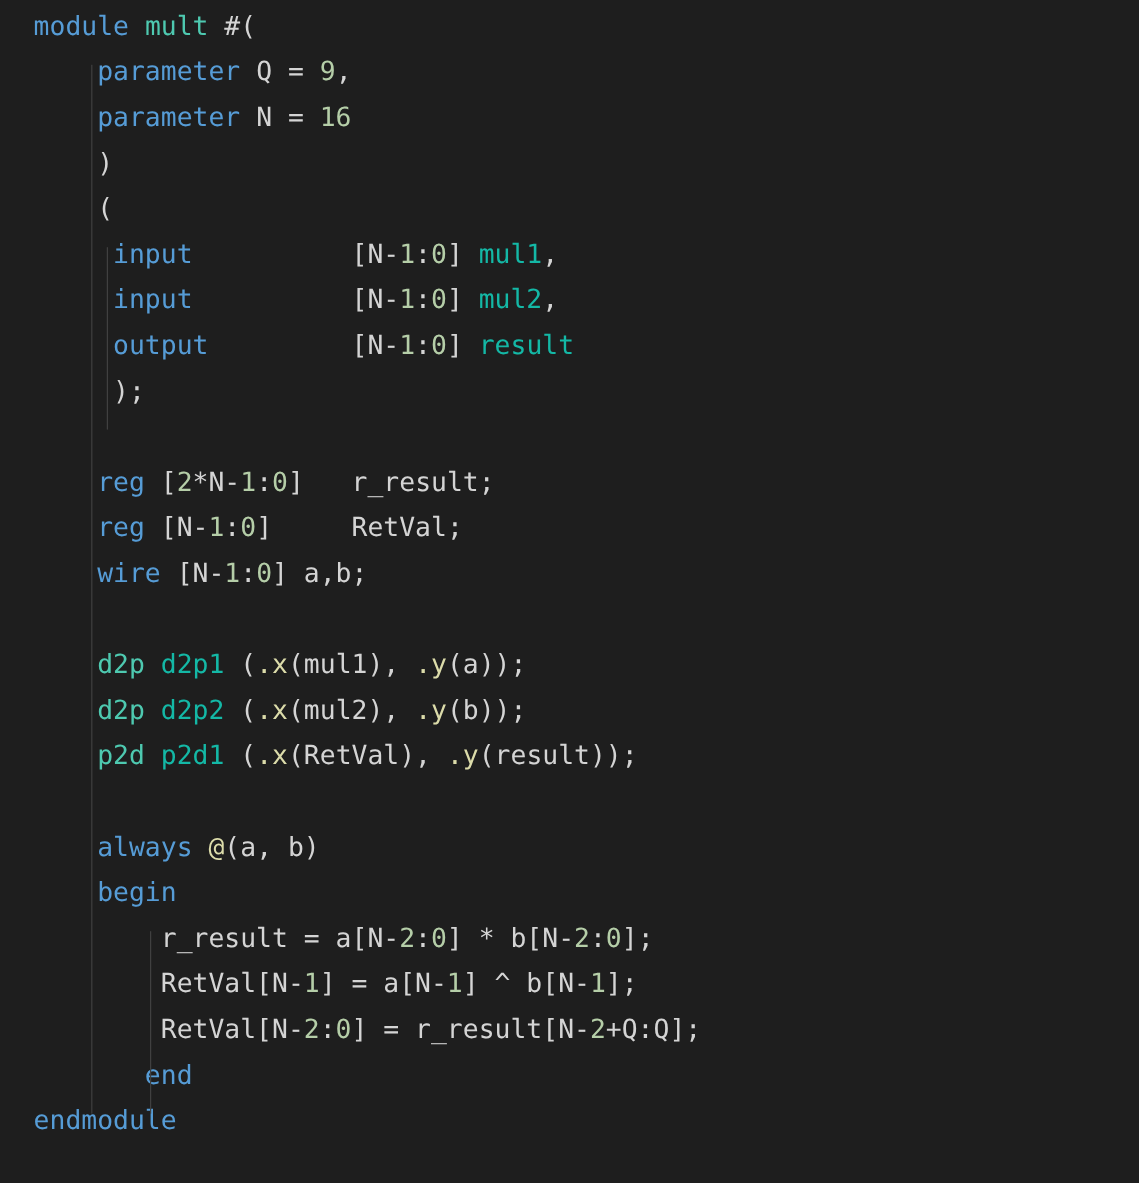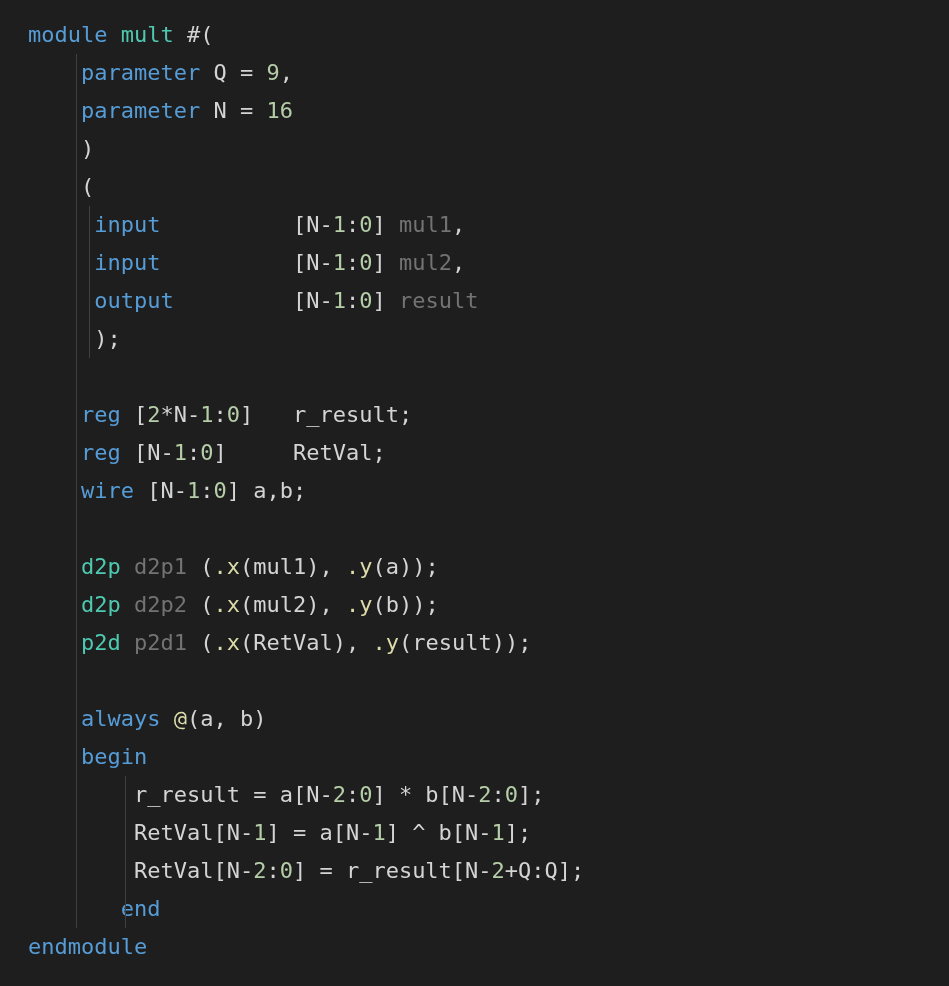--- a/index.html
+++ b/index.html
@@ -8,32 +8,32 @@
     background: #1e1e1e;
     width: 949px;
     height: 986px;
     overflow: hidden;
   }
   .editor {
     font-family: "Consolas", "Menlo", "Monaco", monospace;
     font-size: 22px;
     line-height: 38px;
     color: #d4d4d4;
-    padding: 16px 0 0 28px;
+    padding: 4px 0 0 28px;
     white-space: pre;
     position: relative;
   }
   .line {
     position: relative;
     height: 38px;
   }
   .kw   { color: #569cd6; }     
   .type { color: #4ec9b0; }     
   .num  { color: #b5cea8; }     
-  .var  { color: #737373; }     
+  .var  { color: #14b8a6; }     
   .fn   { color: #dcdcaa; }     
   .txt  { color: #d4d4d4; }
 
   
   .guide {
     position: absolute;
     top: 0;
     bottom: 0;
     width: 1px;
     background: #404040;

